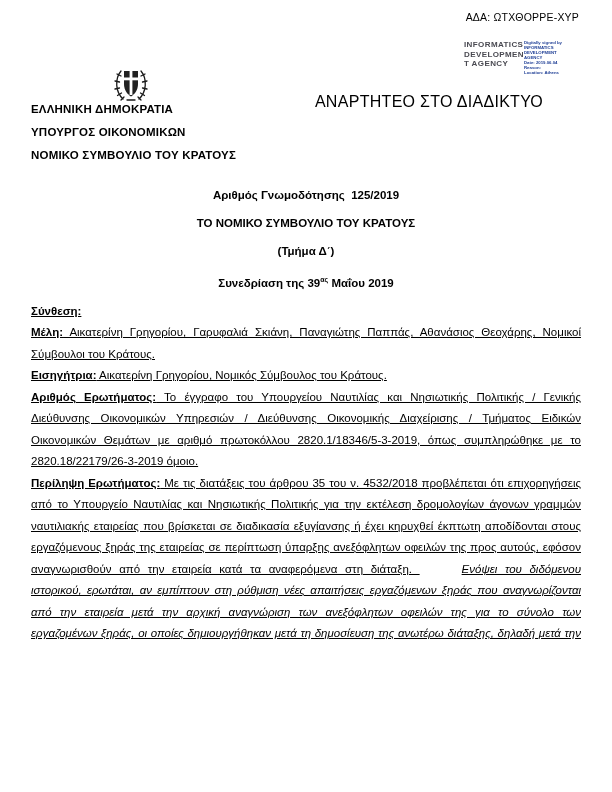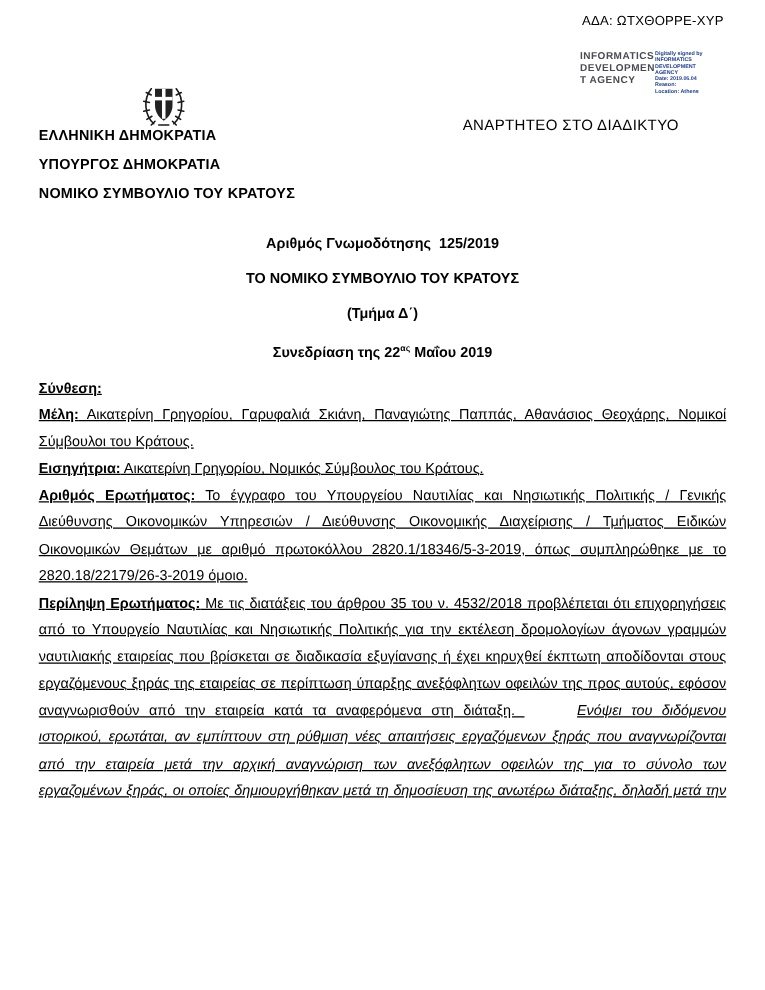--- a/index.html
+++ b/index.html
@@ -26,21 +26,21 @@
     color:#4a4a52; font-weight:600; letter-spacing:0.4px;
     white-space:pre;
   }
   .stamp-sig {
     width:52px;
     font-size:4.3px; line-height:5px;
     color:#1f3f96; font-weight:bold;
   }
   .anartiteo {
     position:absolute; top:93px; right:69px;
-    font-size:12px; letter-spacing:0.3px;
+    font-size:16px; letter-spacing:0.3px;
   }
   .emblem {
     position:absolute; top:64px; left:111px;
     width:40px; height:40px;
   }
   .org {
     position:absolute; top:98px; left:31px;
     font-weight:bold; font-size:11.5px; line-height:23px;
     letter-spacing:0.2px;
   }
@@ -89,29 +89,29 @@
       <path d="M30 12 l4 -2 M31.5 18 l4.5 -1 M31.5 24 l4.5 1 M29.5 29 l4 2.5 M27 33 l3 3"></path>
       <path d="M16 36 h8"></path>
     </g>
     <path d="M13 7 h14 v13 c0 6.5 -3.8 10.5 -7 12.5 c-3.2 -2 -7 -6 -7 -12.5 z" fill="#222222"></path>
     <rect x="18.6" y="7" width="2.8" height="24" fill="#ffffff"></rect>
     <rect x="13" y="13.5" width="14" height="2.8" fill="#ffffff"></rect>
   </svg>
 
   <div class="org">
     <div>ΕΛΛΗΝΙΚΗ ΔΗΜΟΚΡΑΤΙΑ</div>
-    <div>ΥΠΟΥΡΓΟΣ ΔΗΜΟΚΡΑΤΙΑ</div>
+    <div>ΥΠΟΥΡΓΟΣ ΟΙΚΟΝΟΜΙΚΩΝ</div>
     <div>ΝΟΜΙΚΟ ΣΥΜΒΟΥΛΙΟ ΤΟΥ ΚΡΑΤΟΥΣ</div>
   </div>
 
   <div class="content">
     <div class="t">Αριθμός Γνωμοδότησης  125/2019</div>
     <div class="t">ΤΟ ΝΟΜΙΚΟ ΣΥΜΒΟΥΛΙΟ ΤΟΥ ΚΡΑΤΟΥΣ</div>
     <div class="t">(Τμήμα Δ΄)</div>
-    <div class="t"><span>Συνεδρίαση της 22</span><sup>ας</sup><span> Μαΐου 2019</span></div>
+    <div class="t"><span>Συνεδρίαση της 39</span><sup>ας</sup><span> Μαΐου 2019</span></div>
 
     <p class="para heading">Σύνθεση:</p>
 
 
     <p class="para"><b>Μέλη:</b><span> Αικατερίνη Γρηγορίου, Γαρυφαλιά Σκιάνη, Παναγιώτης Παππάς, Αθανάσιος Θεοχάρης, Νομικοί Σύμβουλοι του Κράτους.</span></p>
 
     <p class="para"><b>Εισηγήτρια:</b><span> Αικατερίνη Γρηγορίου, Νομικός Σύμβουλος του Κράτους.</span></p>
 
     <p class="para"><b>Αριθμός Ερωτήματος:</b><span> Το έγγραφο του Υπουργείου Ναυτιλίας και Νησιωτικής Πολιτικής / Γενικής Διεύθυνσης Οικονομικών Υπηρεσιών / Διεύθυνσης Οικονομικής Διαχείρισης / Τμήματος Ειδικών Οικονομικών Θεμάτων με αριθμό πρωτοκόλλου 2820.1/18346/5-3-2019, όπως συμπληρώθηκε με το 2820.18/22179/26-3-2019 όμοιο.</span></p>
 

